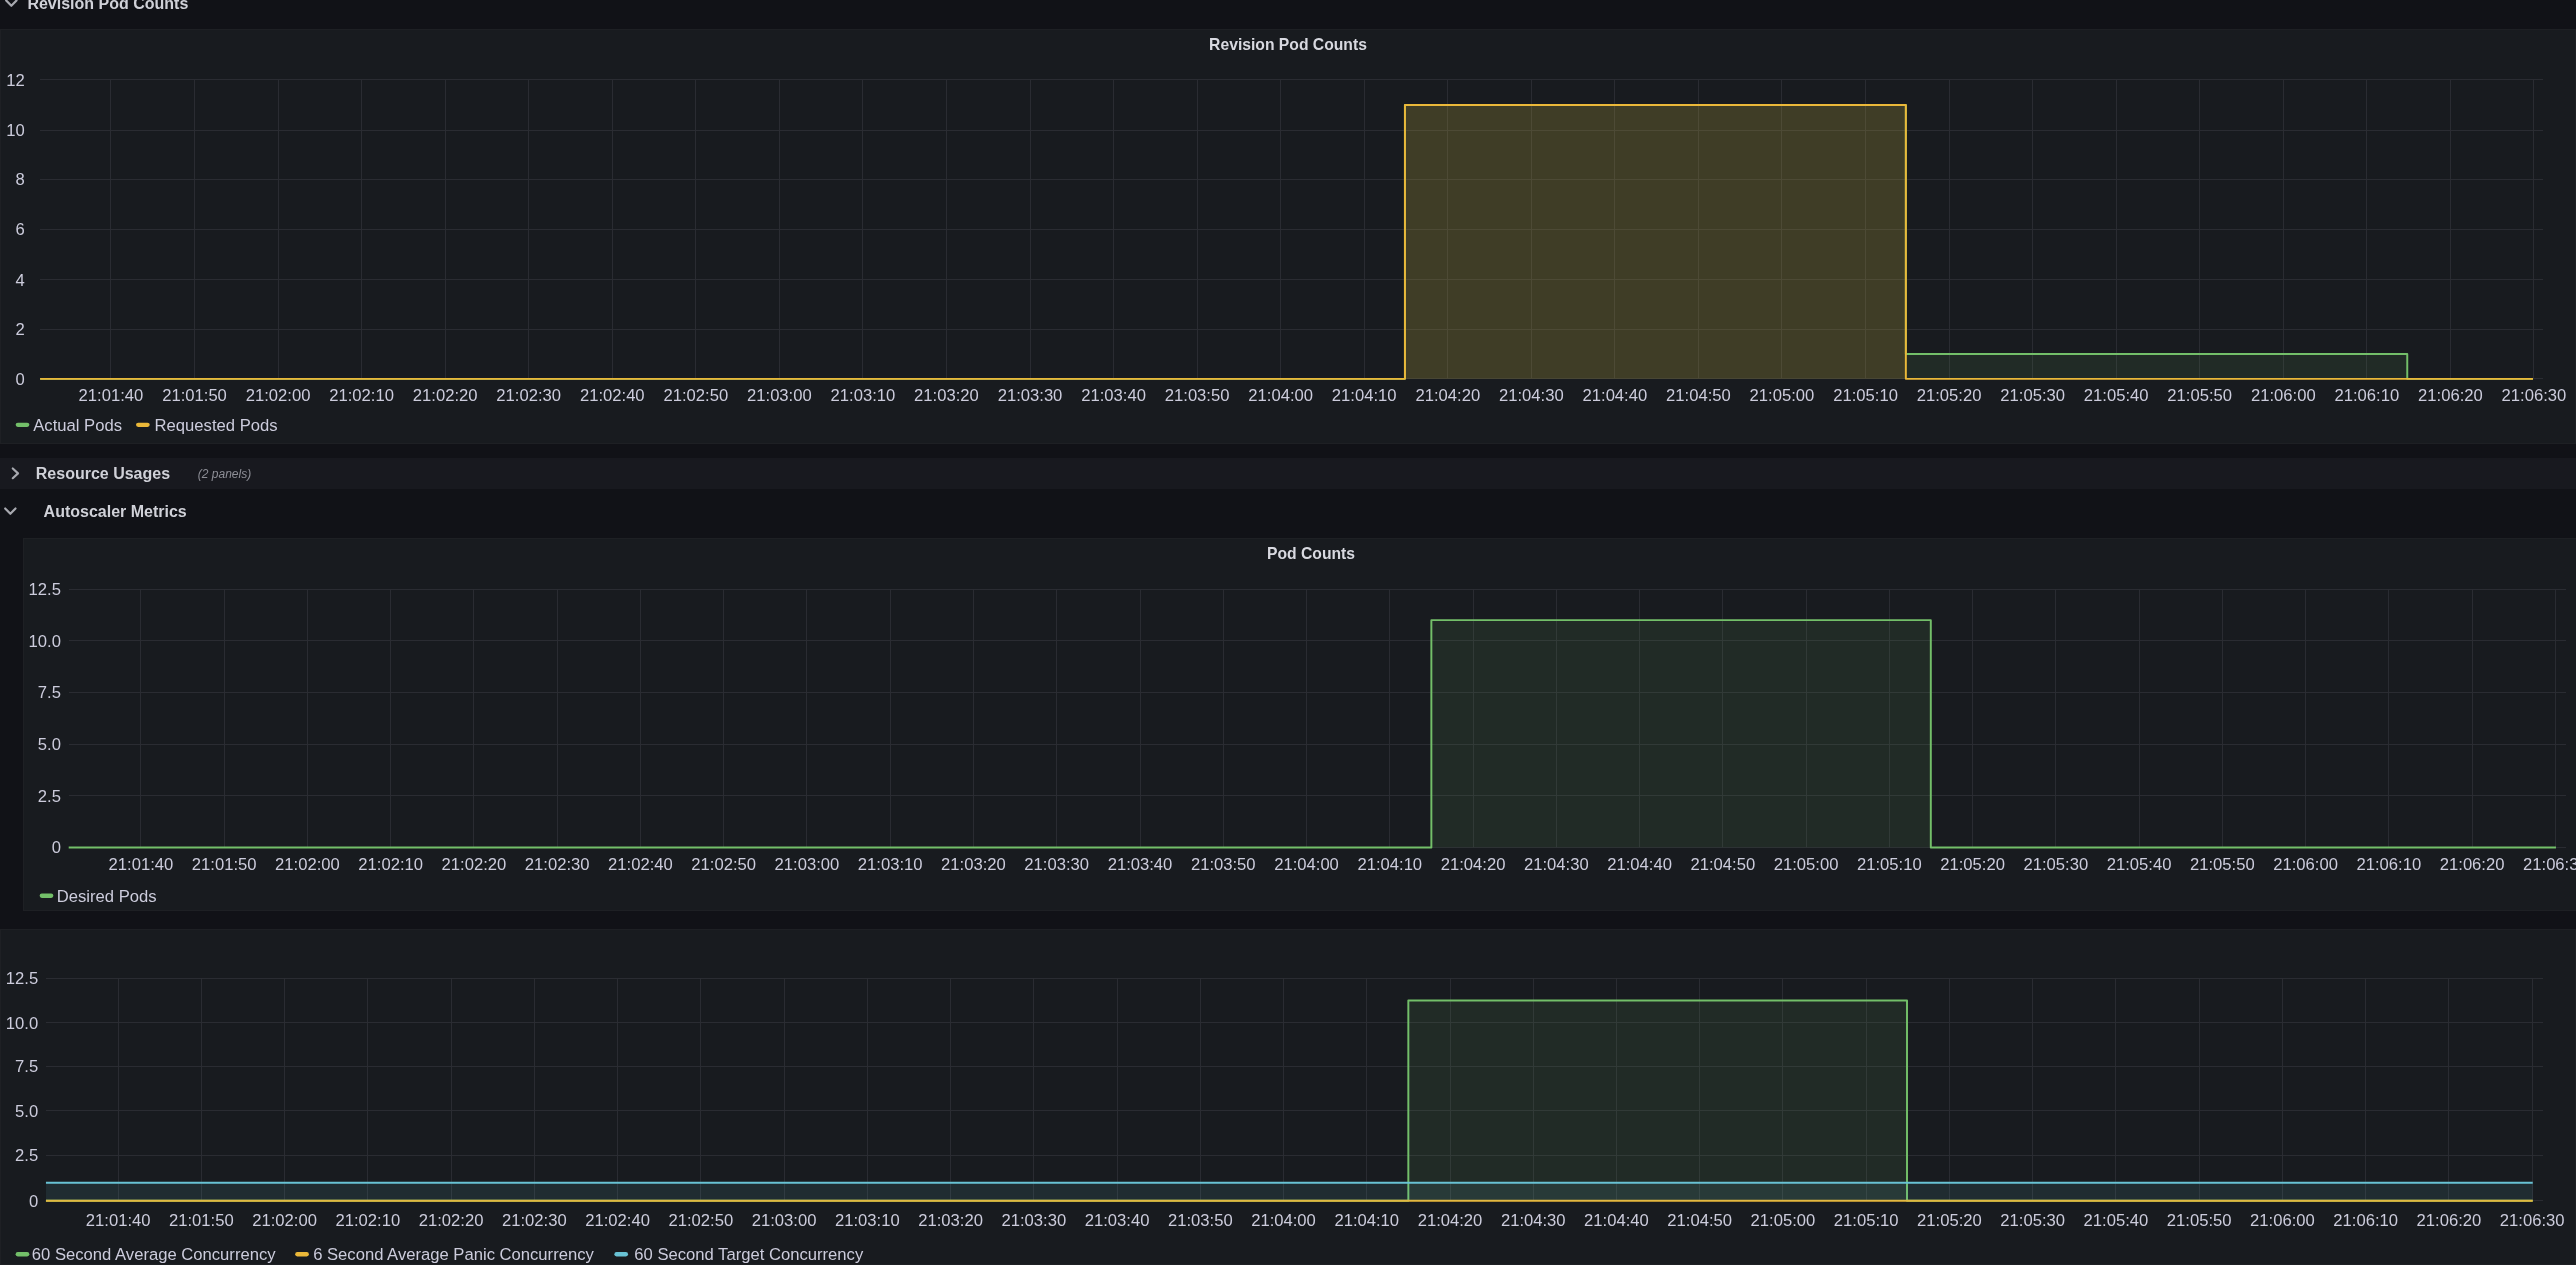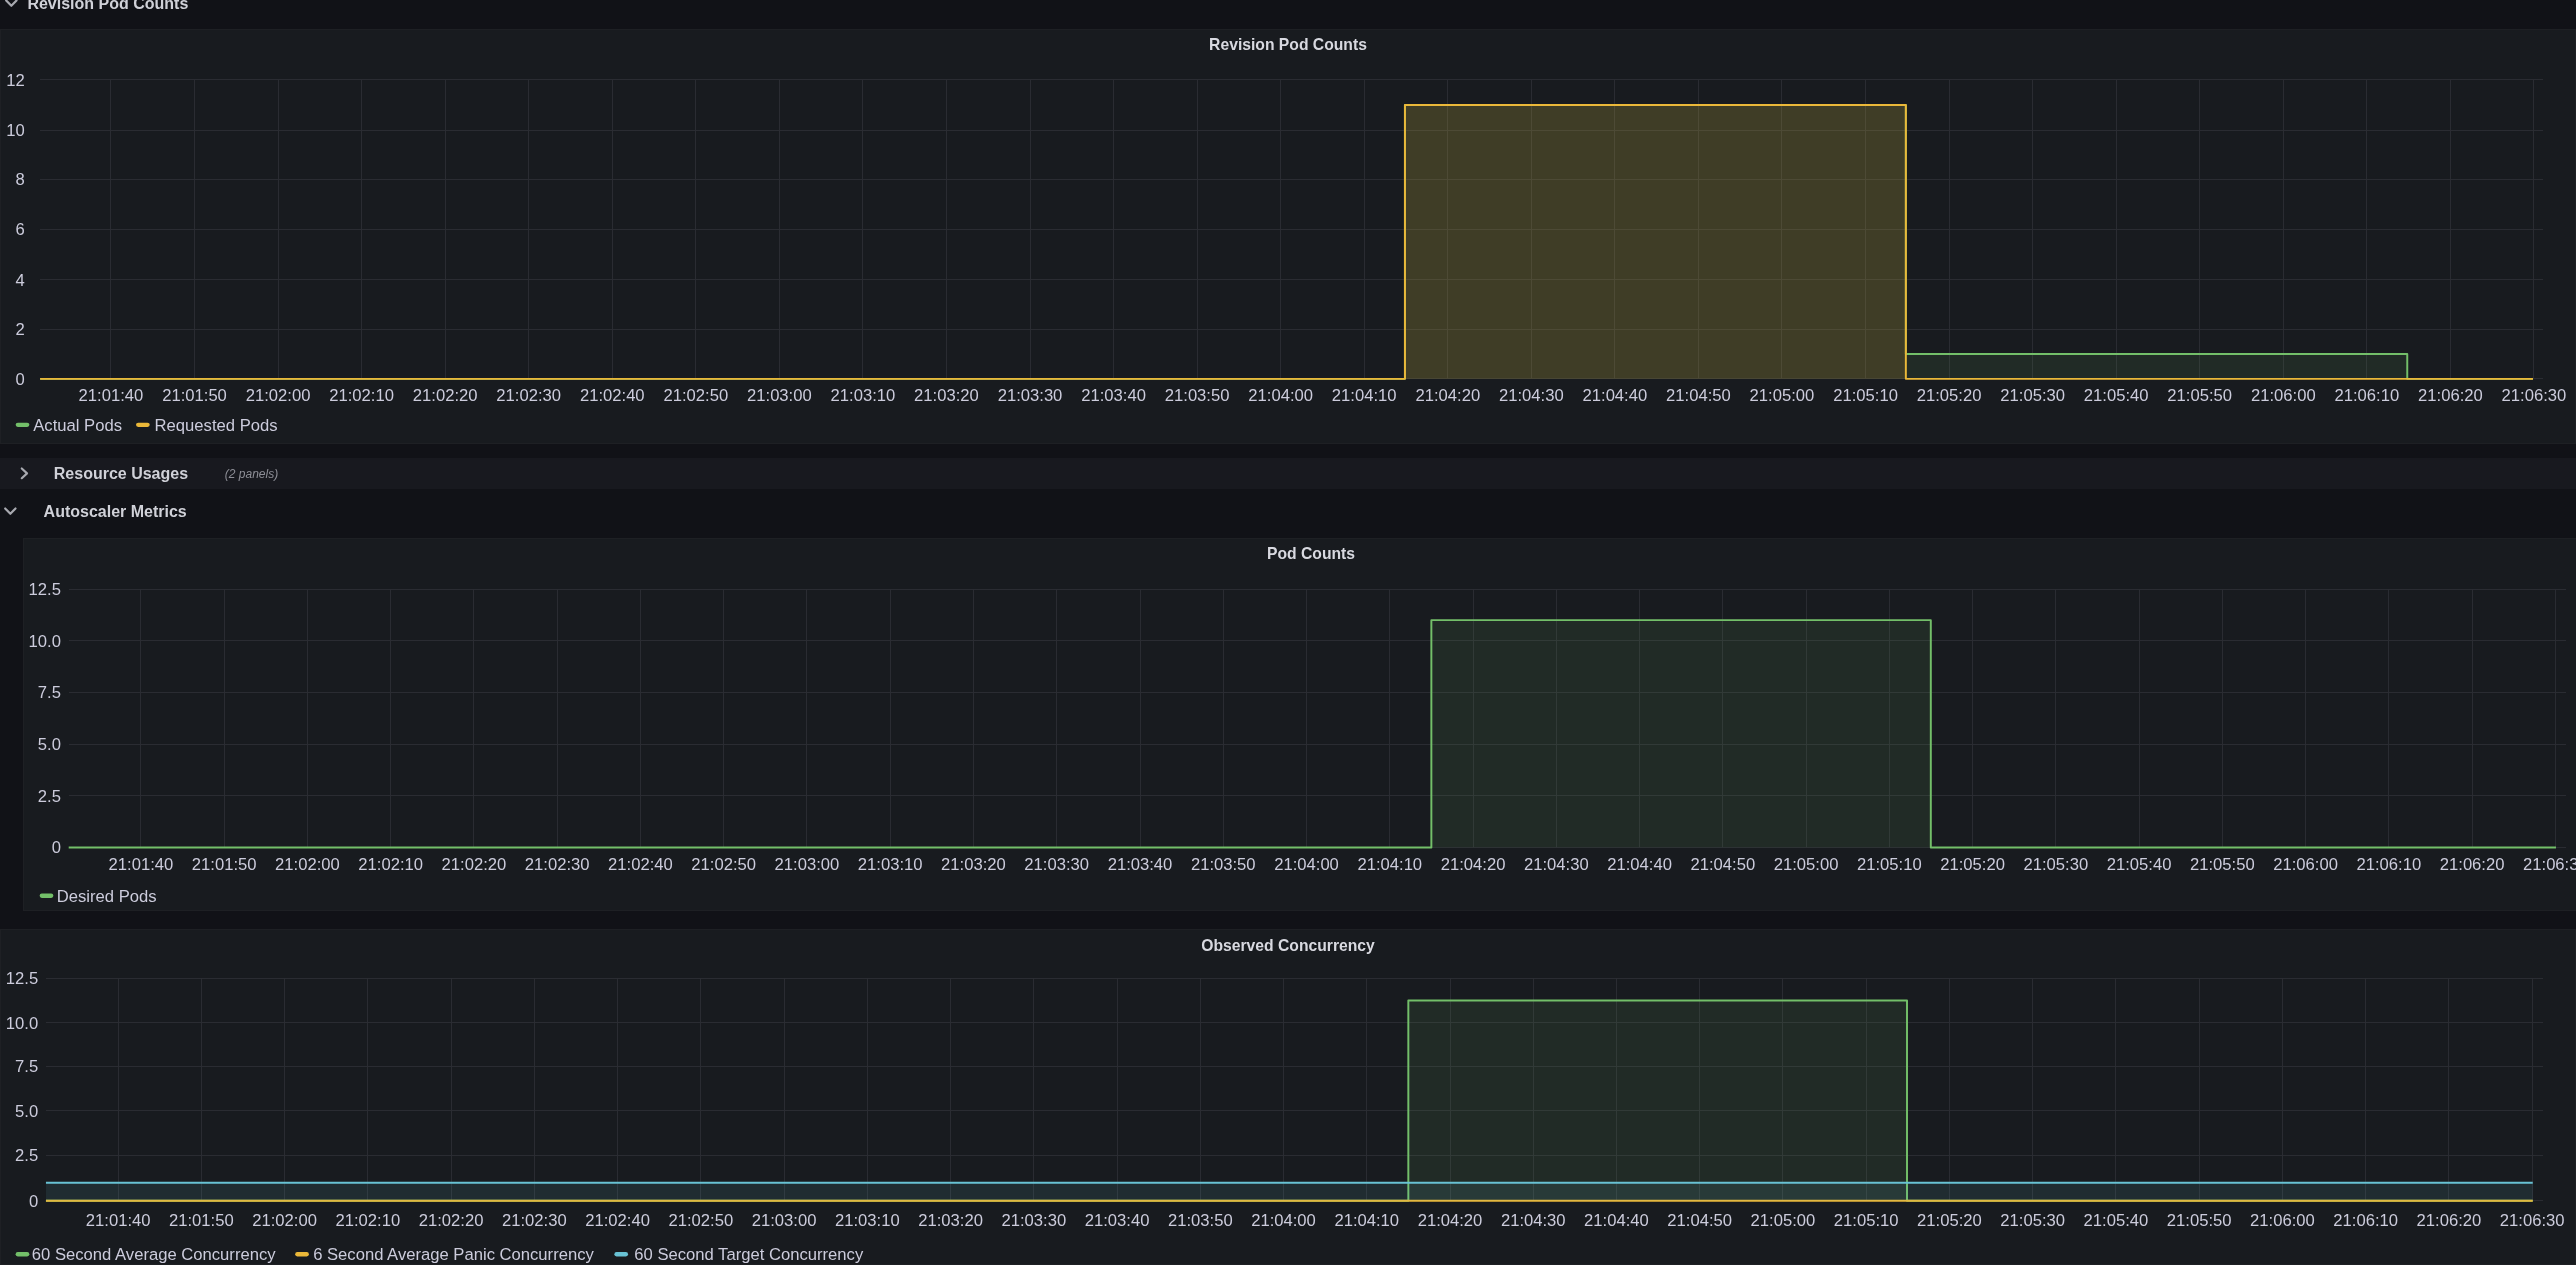--- a/index.html
+++ b/index.html
@@ -65,21 +65,21 @@
 <text x="2503.6" y="379.5" text-anchor="middle" font-size="17" fill="#ccccdc">21:06:20</text>
 <text x="2589" y="379.5" text-anchor="middle" font-size="17" fill="#ccccdc">21:06:30</text>
 <rect x="15" y="401.3" width="14" height="4.4" rx="2.2" fill="#73bf69"></rect>
 <text x="33" y="409.5" font-size="17" fill="#ccccdc">Actual Pods</text>
 <rect x="138" y="401.3" width="14" height="4.4" rx="2.2" fill="#eab839"></rect>
 <text x="157" y="409.5" font-size="17" fill="#ccccdc">Requested Pods</text>
 </svg>
 </div>
 
 <div style="position:absolute;left:0;top:458px;height:31px;width:2576px;background:#18191f;"></div>
-<div class="rowhead" style="top:458px;height:31px;padding-left:20px;gap:25px;">
+<div class="rowhead" style="top:458px;height:31px;padding-left:11px;gap:16px;">
     <svg width="8.8" height="14.7" viewBox="0 0 9 15">
       <path d="M1.8 2.5 L7.2 7.5 L1.8 12.5" fill="none" stroke="#a8a9b0" stroke-width="2.2" stroke-linecap="round" stroke-linejoin="round"></path>
     </svg>
     <span class="t">Resource Usages</span>
     <span class="c" style="margin-left:11.7px;">(2 panels)</span>
   </div>
 
 <div class="rowhead" style="top:495px;height:33px;padding-left:2.9px;gap:26px;">
     <svg width="14.7" height="14.7" viewBox="0 0 15 15">
       <path d="M2.2 4.5 L7.5 10 L12.8 4.5" fill="none" stroke="#a8a9b0" stroke-width="2.2" stroke-linecap="round" stroke-linejoin="round"></path>
@@ -129,21 +129,20 @@
 <text x="2332.1" y="338" text-anchor="middle" font-size="17" fill="#ccccdc">21:06:00</text>
 <text x="2417.2" y="338" text-anchor="middle" font-size="17" fill="#ccccdc">21:06:10</text>
 <text x="2502.3" y="338" text-anchor="middle" font-size="17" fill="#ccccdc">21:06:20</text>
 <text x="2587.4" y="338" text-anchor="middle" font-size="17" fill="#ccccdc">21:06:30</text>
 <rect x="16" y="362.3" width="14" height="4.4" rx="2.2" fill="#73bf69"></rect>
 <text x="33.5" y="370.5" font-size="17" fill="#ccccdc">Desired Pods</text>
 </svg>
 </div>
 
 <div class="panel" style="top:929px;height:336px;">
-<div class="ptitle" style="top:7.3px;">Observed Concurrency</div>
 <svg width="2576" height="336" viewBox="0 0 2633 343.5" style="position:absolute;left:0;top:0">
 <path d="M45.7 49.5 H2598.4 M45.7 94.7 H2598.4 M45.7 139.5 H2598.4 M45.7 184.9 H2598.4 M45.7 230.1 H2598.4 M45.7 276.7 H2598.4" stroke="#2b2d33" stroke-width="1" fill="none" shape-rendering="crispEdges"></path>
 <path d="M119.5 49.5 V276.7 M204.6 49.5 V276.7 M289.7 49.5 V276.7 M374.8 49.5 V276.7 M459.9 49.5 V276.7 M545 49.5 V276.7 M630.1 49.5 V276.7 M715.2 49.5 V276.7 M800.3 49.5 V276.7 M885.4 49.5 V276.7 M970.5 49.5 V276.7 M1055.6 49.5 V276.7 M1140.7 49.5 V276.7 M1225.8 49.5 V276.7 M1310.9 49.5 V276.7 M1396 49.5 V276.7 M1481.1 49.5 V276.7 M1566.2 49.5 V276.7 M1651.3 49.5 V276.7 M1736.4 49.5 V276.7 M1821.5 49.5 V276.7 M1906.6 49.5 V276.7 M1991.7 49.5 V276.7 M2076.8 49.5 V276.7 M2161.9 49.5 V276.7 M2247 49.5 V276.7 M2332.1 49.5 V276.7 M2417.2 49.5 V276.7 M2502.3 49.5 V276.7 M2587.4 49.5 V276.7" stroke="#2b2d33" stroke-width="1" fill="none" shape-rendering="crispEdges"></path>
 <rect x="1438.5" y="72.1" width="509.8" height="204.6" fill="#73bf69" fill-opacity="0.10"></rect>
 <path d="M45.7 276.7 H1438.5 V72.1 H1948.3 V276.7 H2588" stroke="#73bf69" stroke-width="2" fill="none" stroke-linejoin="round"></path>
 <path d="M45.7 276.7 H2588" stroke="#eab839" stroke-width="2" fill="none"></path>
 <rect x="45.7" y="258.3" width="2542.3" height="18.4" fill="#68c2d4" fill-opacity="0.10"></rect>
 <path d="M45.7 258.3 H2588" stroke="#68c2d4" stroke-width="2" fill="none"></path>
 <text x="37.8" y="55.5" text-anchor="end" font-size="17" fill="#ccccdc">12.5</text>
 <text x="37.8" y="100.7" text-anchor="end" font-size="17" fill="#ccccdc">10.0</text>

